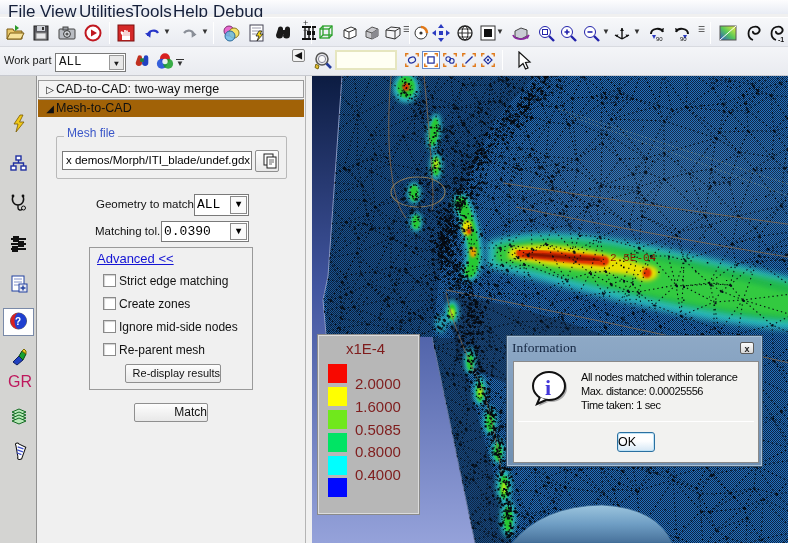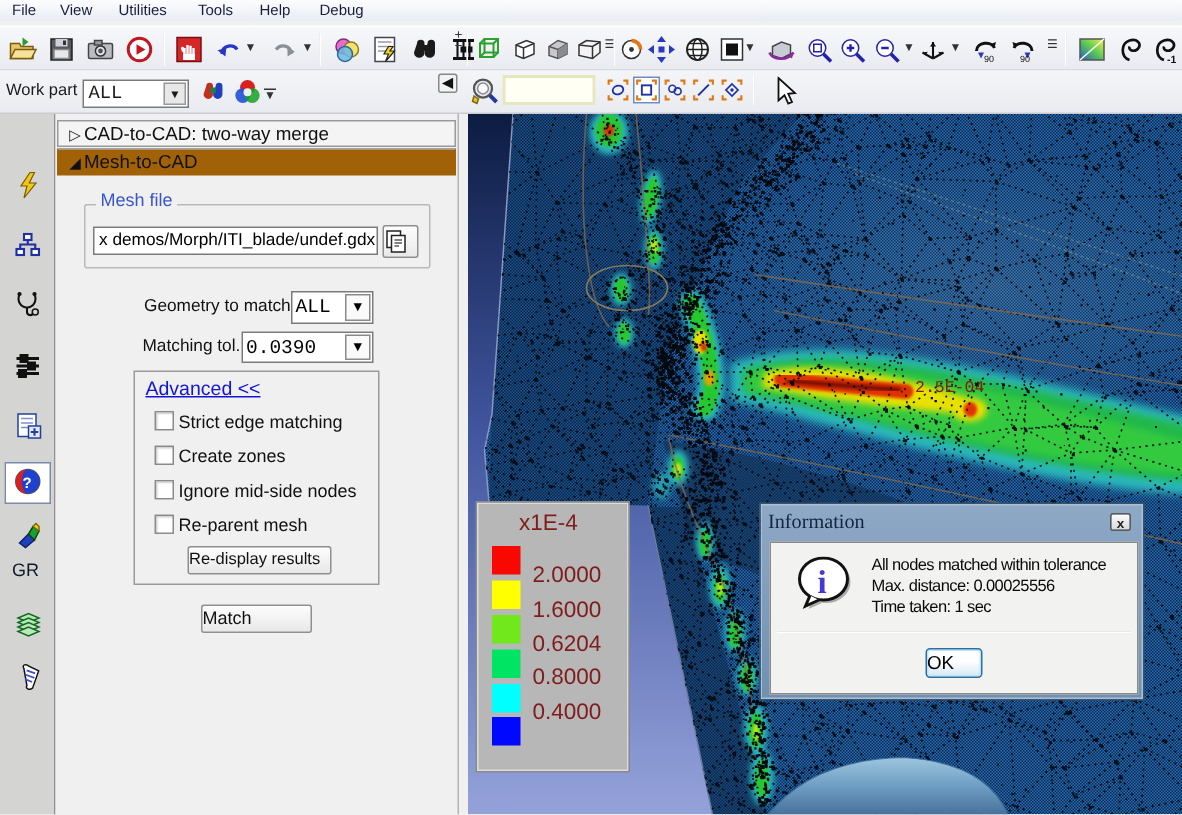--- a/index.html
+++ b/index.html
@@ -1,38 +1,38 @@
 <!DOCTYPE html>
 <html><head><meta charset="utf-8"><style>
 *{margin:0;padding:0;box-sizing:border-box}
 html,body{width:788px;height:543px;overflow:hidden;font-family:"Liberation Sans",sans-serif;background:#f0f0f0;position:relative}
 .abs{position:absolute}
 
-.menubar{left:0;top:0;width:788px;height:14px;background:linear-gradient(#fdfdfe,#e8ecf4);font-size:10px;color:#16203a}
+.menubar{left:0;top:0;width:788px;height:14px;background:linear-gradient(#fdfdfe,#e8ecf4);font-size:17px;color:#16203a}
 .menubar span{position:absolute;top:2px}
 
 .toolbar{left:0;top:17px;width:788px;height:30px;background:linear-gradient(#f7f8fa,#e9ebf1);border-top:1px solid #fff;border-bottom:1px solid #d8dae0}
 .tsep{position:absolute;top:4px;width:1px;height:22px;background:#c2c6ce;border-right:1px solid #fff}
 .ticon{position:absolute;top:5px;width:20px;height:20px}
 
 .row3{left:0;top:47px;width:788px;height:29px;background:linear-gradient(#f4f5f8,#e9ebf0);border-bottom:1px solid #c8cad0;font-size:12px;color:#1a1a1a}
 
 .sidebar{left:0;top:76px;width:37px;height:467px;background:#d4d4d2;border-right:1px solid #919191}
 .sicon{position:absolute;left:9px;width:19px;height:19px}
 
 .panel{left:37px;top:76px;width:269px;height:467px;background:#f0f0f0;border-right:1px solid #b4b4b4}
 .hdr{position:absolute;left:1px;width:266px;height:18px;border:1px solid #9a9a9a;background:#f4f4f4;font-size:12.5px;color:#111;line-height:17px;padding-left:5px}
 .hdr .tri{display:inline-block;width:12px;text-align:center;font-size:10px}
 .gbox{position:absolute;border:1px solid #b9b9b9;border-radius:2px}
 .lbl{position:absolute;font-size:12px;color:#111;white-space:nowrap}
 .combo{position:absolute;background:#fff;border:1px solid #7a7a7a;font-family:"Liberation Mono",monospace;font-size:13px}
 .combo .fld{position:absolute;left:2px;top:2px}
 .combo .btn{position:absolute;right:1px;top:1px;bottom:1px;width:17px;background:#fafafa;border:1px solid #8a8a8a;text-align:center;font-size:9.5px;line-height:16px;color:#000}
 .cb{position:absolute;width:13px;height:13px;background:#fff;border:1px solid #8a8a8a;box-shadow:inset 1px 1px 1px #cfcfcf}
-.pbtn{position:absolute;background:linear-gradient(#fdfdfd,#e8e8e8);border:1px solid #8f8f8f;border-radius:2px;font-size:12px;color:#111;text-align:left}
+.pbtn{position:absolute;background:linear-gradient(#fdfdfd,#e8e8e8);border:1px solid #8f8f8f;border-radius:2px;font-size:12px;color:#111;text-align:right}
 a.adv{color:#1414d4;text-decoration:underline}
 
 .legend{left:318px;top:335px;width:101px;height:179px;background:#b7b7b7;border:1px solid #dcdcdc;outline:1px solid #8a8a8a;font-family:Liberation Sans, sans-serif;color:#7f1d1d}
 .sw{position:absolute;left:9px;width:19px;height:19px}
 .lv{position:absolute;left:36px;font-size:15px;letter-spacing:0px}
 
 .dlg{left:506px;top:335px;width:257px;height:132px;background:linear-gradient(#8ea9c6,#7090b2);border:1px solid #39536d;box-shadow:inset 0 0 0 1px #a9c0d6}
 .dlg .title{position:absolute;left:5px;top:4px;font-family:"Liberation Serif",serif;font-size:13.5px;color:#142540}
 .dlg .xbtn{position:absolute;right:8px;top:6px;width:14px;height:12px;background:linear-gradient(#fcfcfc,#d8d8d8);border:1px solid #5a5a5a;border-radius:2px;font-size:9px;font-weight:bold;text-align:center;line-height:12px;color:#222}
 .dlg .body{position:absolute;left:6px;top:25px;width:246px;height:102px;background:#f2f2f0;border:1px solid #8a8a8a}
@@ -323,21 +323,21 @@
       <circle cx="9.5" cy="9" r="8" fill="#fff" stroke="#555"></circle>
       <path d="M9.5 1 a8 8 0 0 0 0 16 a4 8 0 0 0 0 -16" fill="#d82020"></path>
       <path d="M9.5 1 a8 8 0 0 1 0 16 a4 8 0 0 1 0 -16" fill="#2040d0"></path>
       <text x="6" y="13" font-size="10" font-weight="bold" fill="#fff">?</text>
     </svg>
     <svg class="sicon" style="left:9px;top:272px" width="19" height="19" viewBox="0 0 19 19">
       <path d="M4 14 L10 8 L14 12 L8 17 Z" fill="#2040c0" stroke="#102060"></path>
       <path d="M10 8 L13 3 L17 6 L14 12 Z" fill="#18a030" stroke="#084a10"></path>
       <path d="M13 3 L15 1 L17 3 L17 6 Z" fill="#f0d020" stroke="#7a6a00"></path>
     </svg>
-    <span class="abs" style="left:8px;top:297px;font-size:12px;color:#0f172a">GR</span>
+    <span class="abs" style="left:8px;top:297px;font-size:16px;color:#be185d">GR</span>
     <svg class="sicon" style="left:9px;top:330px" width="19" height="19" viewBox="0 0 19 19">
       <g stroke="#106a20" fill="#b8e8b8">
         <path d="M3 6 l7-3 l7 3 l-7 3z"></path>
         <path d="M3 9 l7-3 l7 3 l-7 3z"></path>
         <path d="M3 12 l7-3 l7 3 l-7 3z"></path>
         <path d="M3 15 l7-3 l7 3 l-7 3z"></path>
       </g>
     </svg>
     <svg class="sicon" style="left:9px;top:366px" width="19" height="19" viewBox="0 0 19 19">
       <path d="M6 4 C4 2 7 0.5 9 2 L16 4 L14 16 C12 18 9 17 10 15 L6 4 Z" fill="#fff" stroke="#111" transform="rotate(10 9 9)"></path>
@@ -507,21 +507,21 @@
 <div class="abs legend">
   <div class="abs" style="left:27px;top:4px;font-size:15px">x1E-4</div>
   <div class="sw" style="top:28px;background:#f80800"></div>
   <div class="sw" style="top:51px;background:#ffff00"></div>
   <div class="sw" style="top:74px;background:#70e81c"></div>
   <div class="sw" style="top:97px;background:#00e464"></div>
   <div class="sw" style="top:120px;background:#00ffff"></div>
   <div class="sw" style="top:142px;background:#0008ff"></div>
   <div class="lv" style="top:39px">2.0000</div>
   <div class="lv" style="top:62px">1.6000</div>
-  <div class="lv" style="top:85px">0.6204</div>
+  <div class="lv" style="top:85px">0.5085</div>
   <div class="lv" style="top:107px">0.8000</div>
   <div class="lv" style="top:130px">0.4000</div>
 </div>
 <div class="abs dlg">
   <div class="title">Information</div>
   <div class="xbtn">x</div>
   <div class="body">
     <svg class="abs" style="left:16px;top:9px" width="40" height="37" viewBox="0 0 40 37">
 <ellipse cx="21" cy="17" rx="16" ry="14" fill="#aaa"></ellipse>
 <path d="M12 28 l-3 7 l9-4 z" fill="#aaa"></path>

